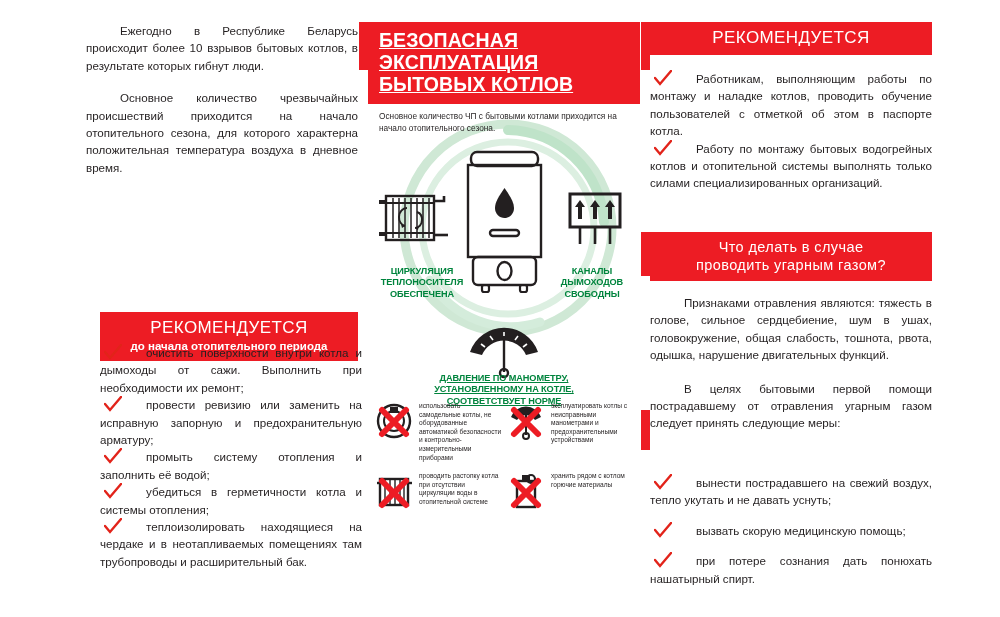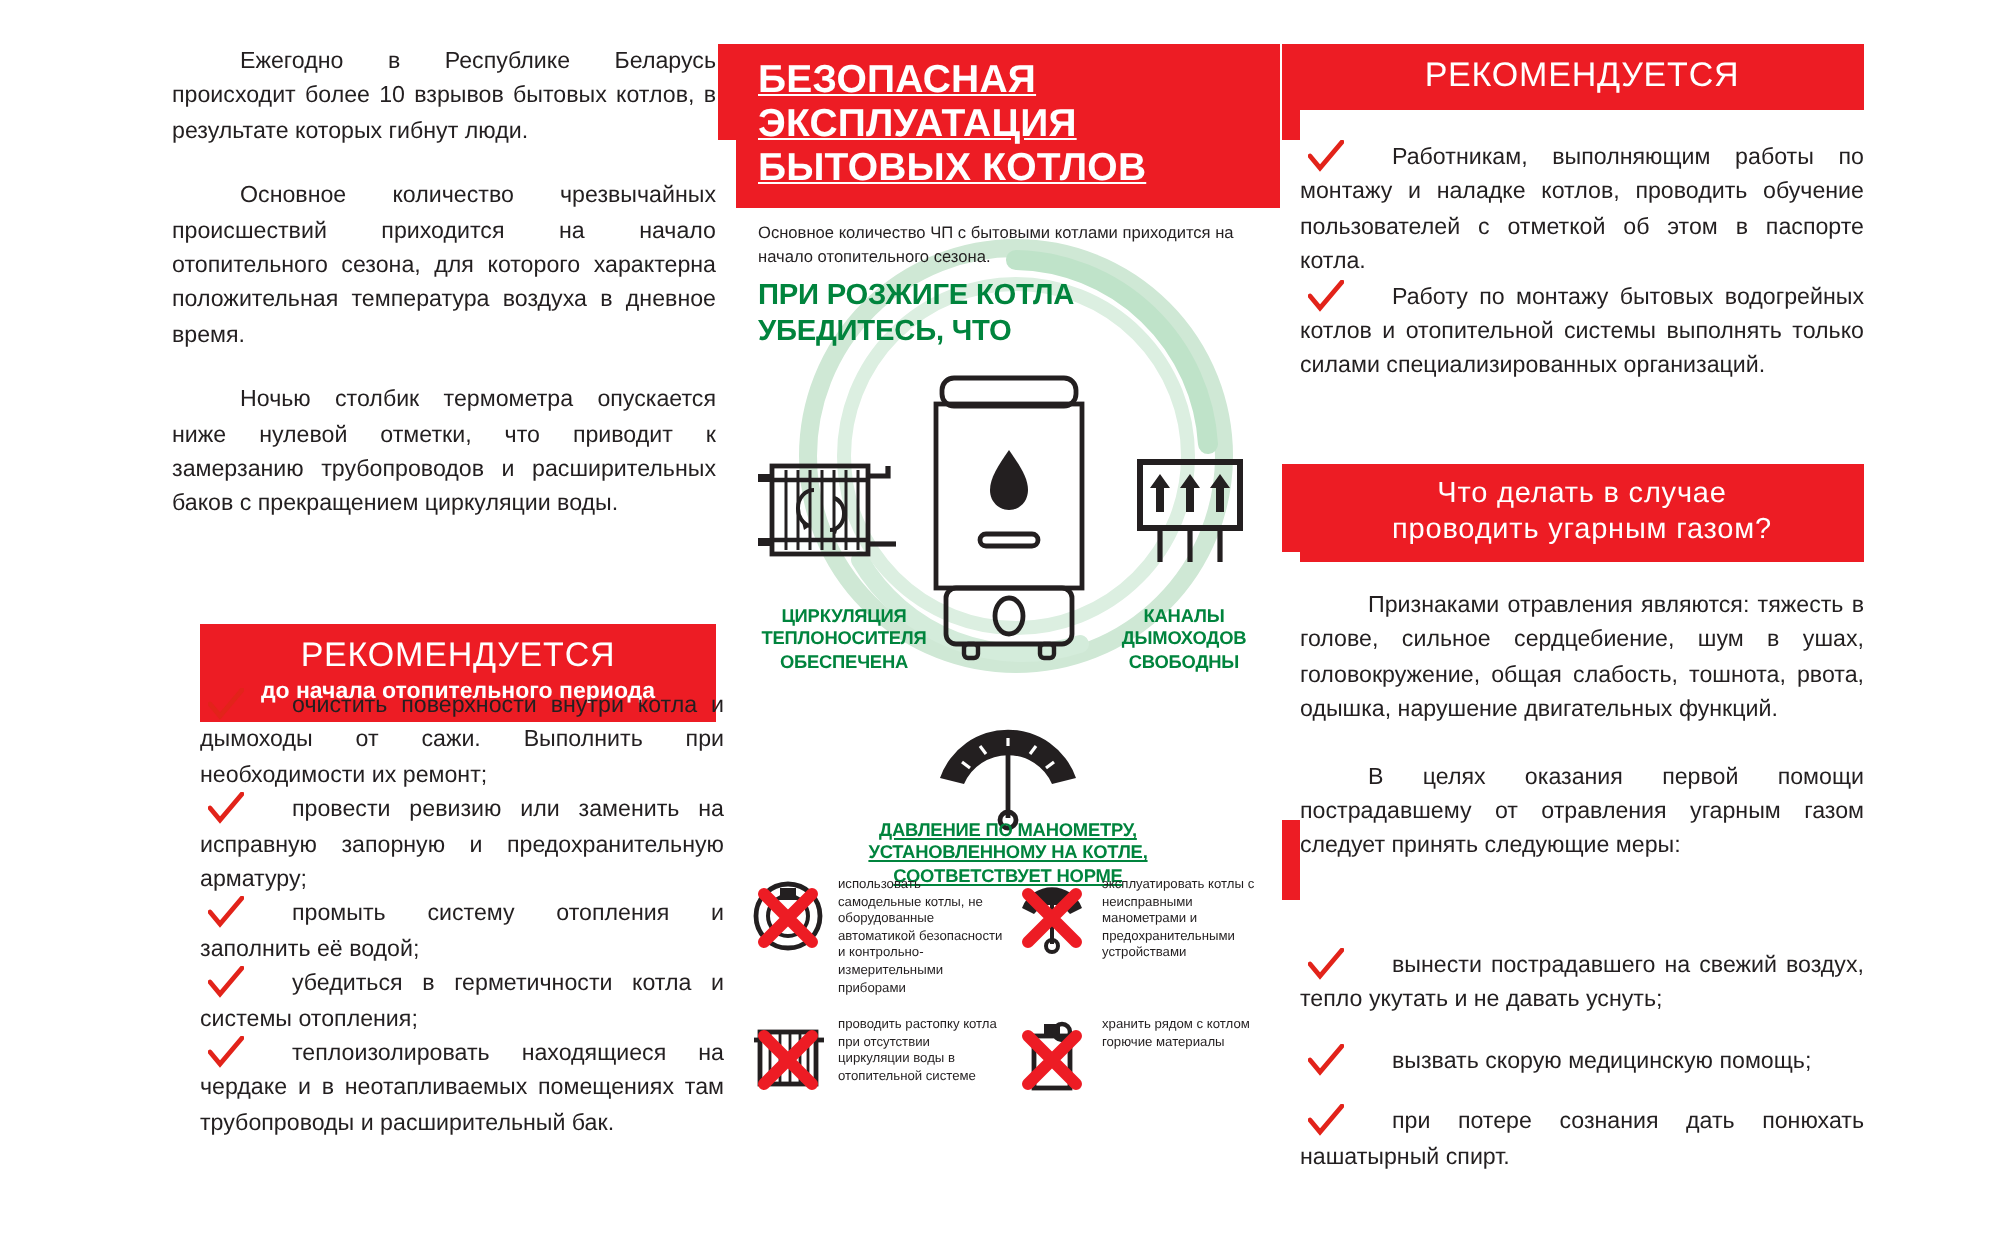--- a/index.html
+++ b/index.html
@@ -212,21 +212,20 @@
 <div class="page">
 
   <div class="edge-bar left"></div>
   <div class="edge-bar right"></div>
   <div class="edge-bar r2"></div>
   <div class="edge-bar r3"></div>
 
   <div class="col-left">
     <p class="para">Ежегодно в Республике Беларусь происходит более 10 взрывов бытовых котлов, в результате которых гибнут люди.</p>
     <p class="para">Основное количество чрезвычайных происшествий приходится на начало отопительного сезона, для которого характерна положительная температура воздуха в дневное время.</p>
-    <p class="para">Ночью столбик термометра опускается ниже нулевой отметки, что приводит к замерзанию трубопроводов и расширительных баков с прекращением циркуляции воды.</p>
 
     <div class="banner banner-left">
       <span class="b-main">РЕКОМЕНДУЕТСЯ</span>
       <span class="b-sub">до начала отопительного периода</span>
     </div>
 
     <ul class="check-list list-left">
       <li class="check-item">
         <span class="tick">
           <svg width="18" height="17" viewBox="0 0 18 17">
@@ -278,21 +277,20 @@
       <path d="M118 20 A98 98 0 0 1 214 112" fill="none" stroke="#BFE3C9" stroke-width="10" stroke-linecap="round"></path>
       <path d="M40 170 A94 94 0 0 0 150 212" fill="none" stroke="#D4ECDB" stroke-width="9" stroke-linecap="round"></path>
     </svg>
 
     <div class="c-banner">
       <span class="t1">БЕЗОПАСНАЯ ЭКСПЛУАТАЦИЯ</span>
       <span class="t2">БЫТОВЫХ КОТЛОВ</span>
     </div>
 
     <div class="c-intro">Основное количество ЧП с бытовыми котлами приходится на начало отопительного сезона.</div>
-    <div class="c-greenhead">ПРИ РОЗЖИГЕ КОТЛА УБЕДИТЕСЬ, ЧТО</div>
 
     <div class="illus">
 
       <svg class="boiler" width="79" height="150" viewBox="0 0 79 150">
         <rect x="6" y="2" width="67" height="14" rx="6" fill="none" stroke="#231f20" stroke-width="2.4"></rect>
         <rect x="3" y="15" width="73" height="92" fill="none" stroke="#231f20" stroke-width="2.4"></rect>
         <path d="M39.5 38 C34 46 30 52 30 58 c0 6 4.5 10 9.5 10 s9.5 -4 9.5 -10 c0 -6 -4 -12 -9.5 -20 z" fill="#231f20"></path>
         <rect x="25" y="80" width="29" height="6" rx="3" fill="none" stroke="#231f20" stroke-width="2.4"></rect>
         <rect x="8" y="107" width="63" height="28" rx="5" fill="none" stroke="#231f20" stroke-width="2.4"></rect>
         <ellipse cx="39.5" cy="121" rx="7" ry="9" fill="none" stroke="#231f20" stroke-width="2.4"></ellipse>
@@ -432,21 +430,21 @@
       </li>
     </ul>
 
     <div class="banner banner-r2 two-line">
       <span class="b-main">Что делать в случае</span>
       <span class="b-main">проводить угарным газом?</span>
     </div>
 
     <div style="position:absolute; left:0; top:272px; width:282px;">
       <p class="para">Признаками отравления являются: тяжесть в голове, сильное сердцебиение, шум в ушах, головокружение, общая слабость, тошнота, рвота, одышка, нарушение двигательных функций.</p>
-      <p class="para">В целях оказания первой помощи пострадавшему от отравления угарным газом следует принять следующие меры:</p>
+      <p class="para">В целях бытовыми первой помощи пострадавшему от отравления угарным газом следует принять следующие меры:</p>
     </div>
 
     <ul class="check-list list-right">
       <li class="check-item spaced">
         <span class="tick">
           <svg width="18" height="17" viewBox="0 0 18 17">
               <path d="M1 8 L6 14 L17 1" stroke="#E2231A" stroke-width="2.4" fill="none" stroke-linecap="round"></path>
             </svg>
         </span>
         <span>вынести пострадавшего на свежий воздух, тепло укутать и не давать уснуть;</span>

